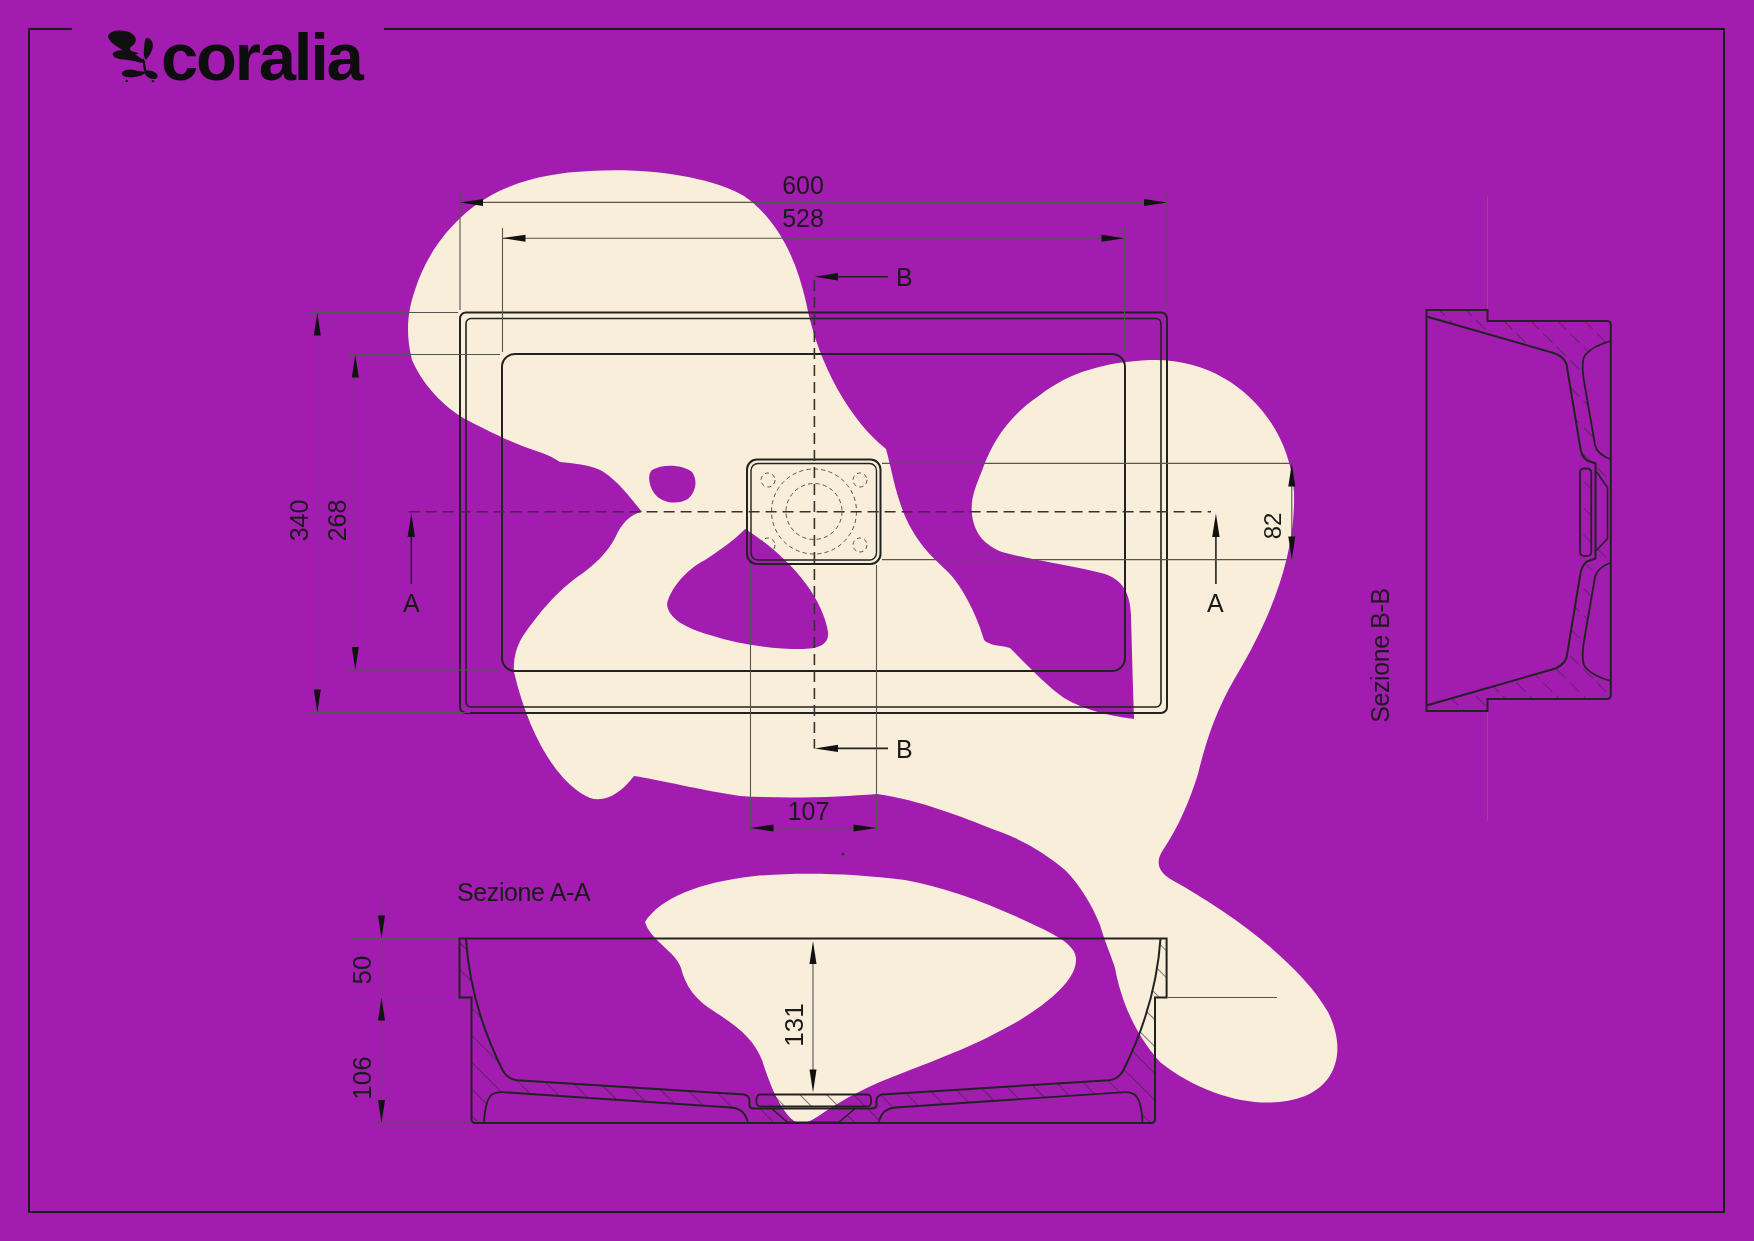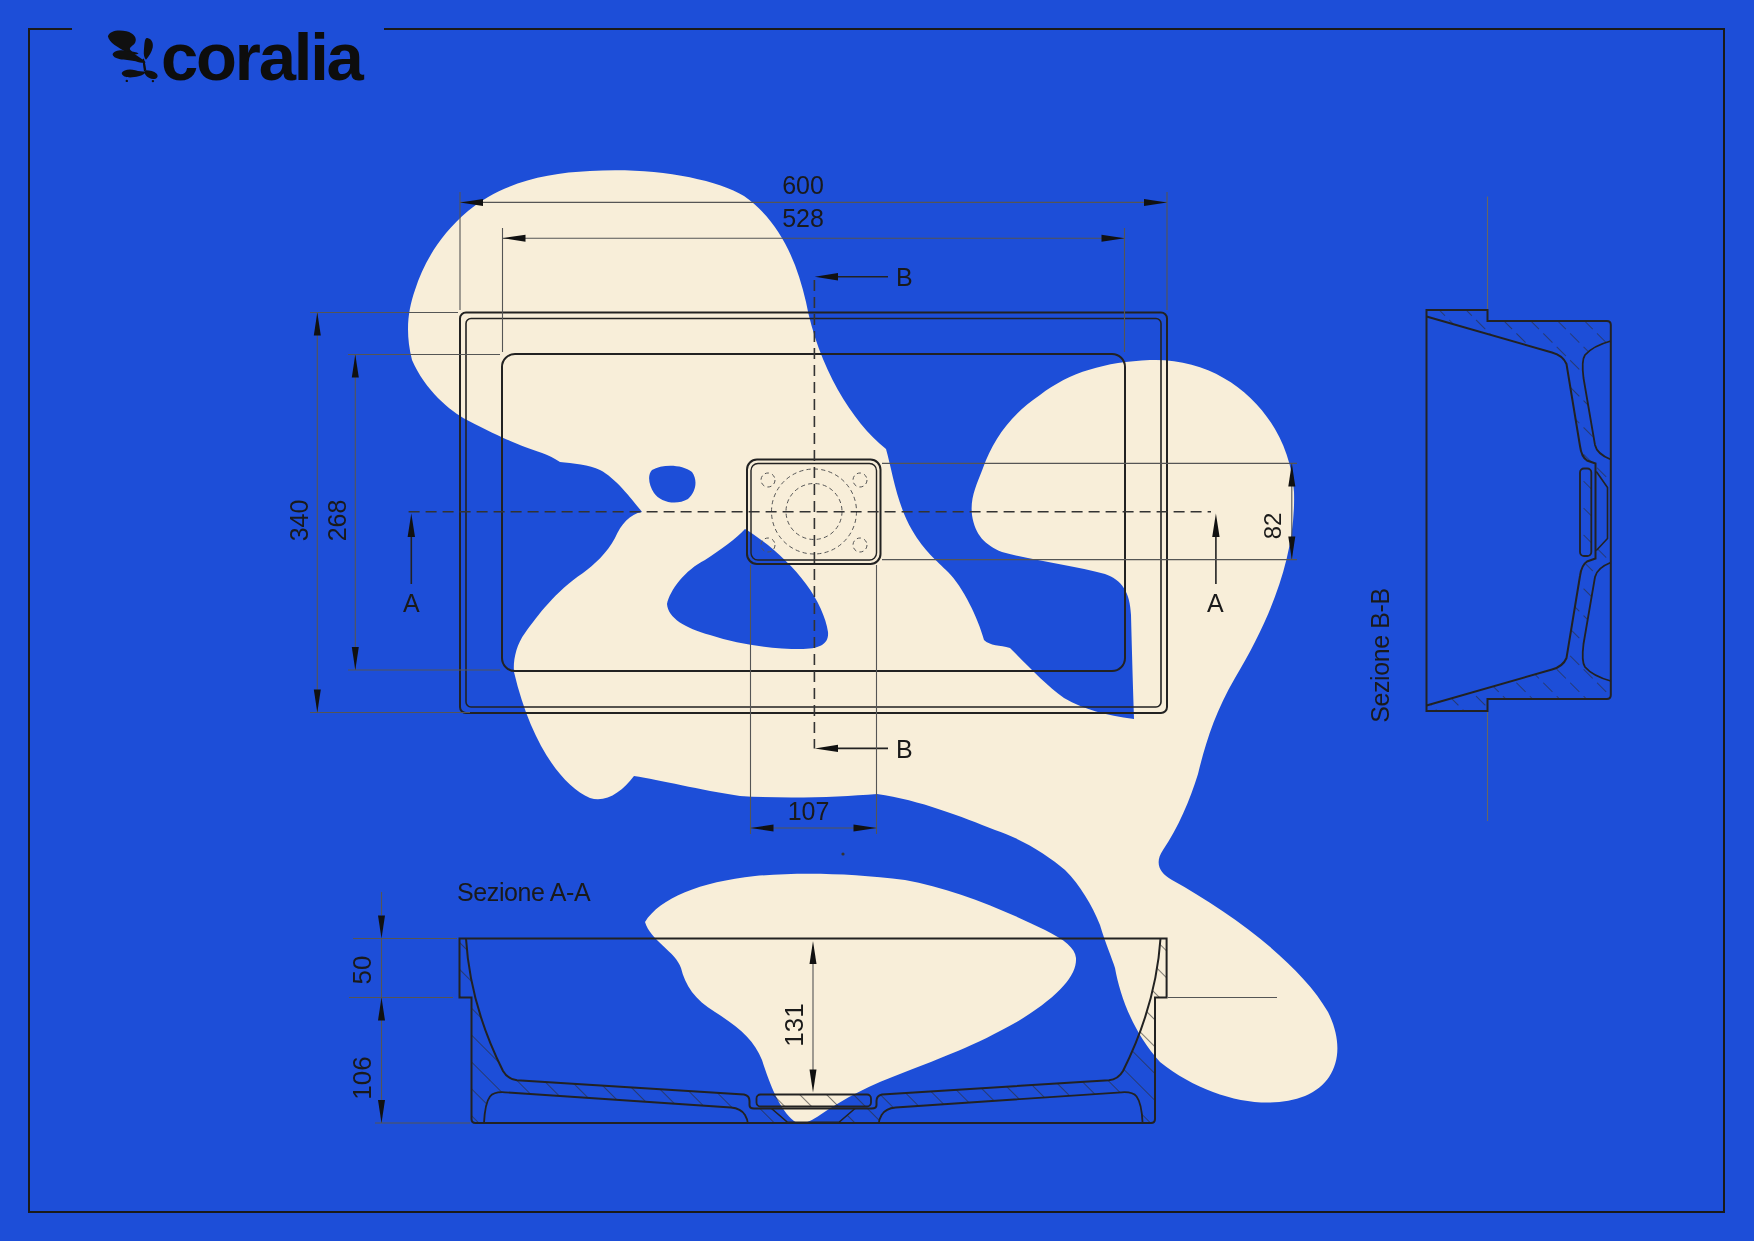--- a/index.html
+++ b/index.html
@@ -1,16 +1,16 @@
 <!DOCTYPE html>
 <html><head>
 <meta charset="utf-8">
 <style>
 html,body{margin:0;padding:0;background:#ffffff;}
-#page{width:1754px;height:1241px;position:relative;overflow:hidden;background:#1d4ed8;
+#page{width:1754px;height:1241px;position:relative;overflow:hidden;background:#a21caf;
 font-family:"Liberation Sans",sans-serif;}
 svg{position:absolute;top:0;left:0;}
 </style>
 </head>
 <body>
 <div id="page">
 <svg width="1754" height="1241" viewBox="0 0 1754 1241">
 <defs>
 <pattern id="hA" width="19" height="19" patternUnits="userSpaceOnUse" patternTransform="rotate(-45)">
 <line x1="0" y1="0" x2="0" y2="19" stroke="#2b2b2b" stroke-width="1.2"></line>

